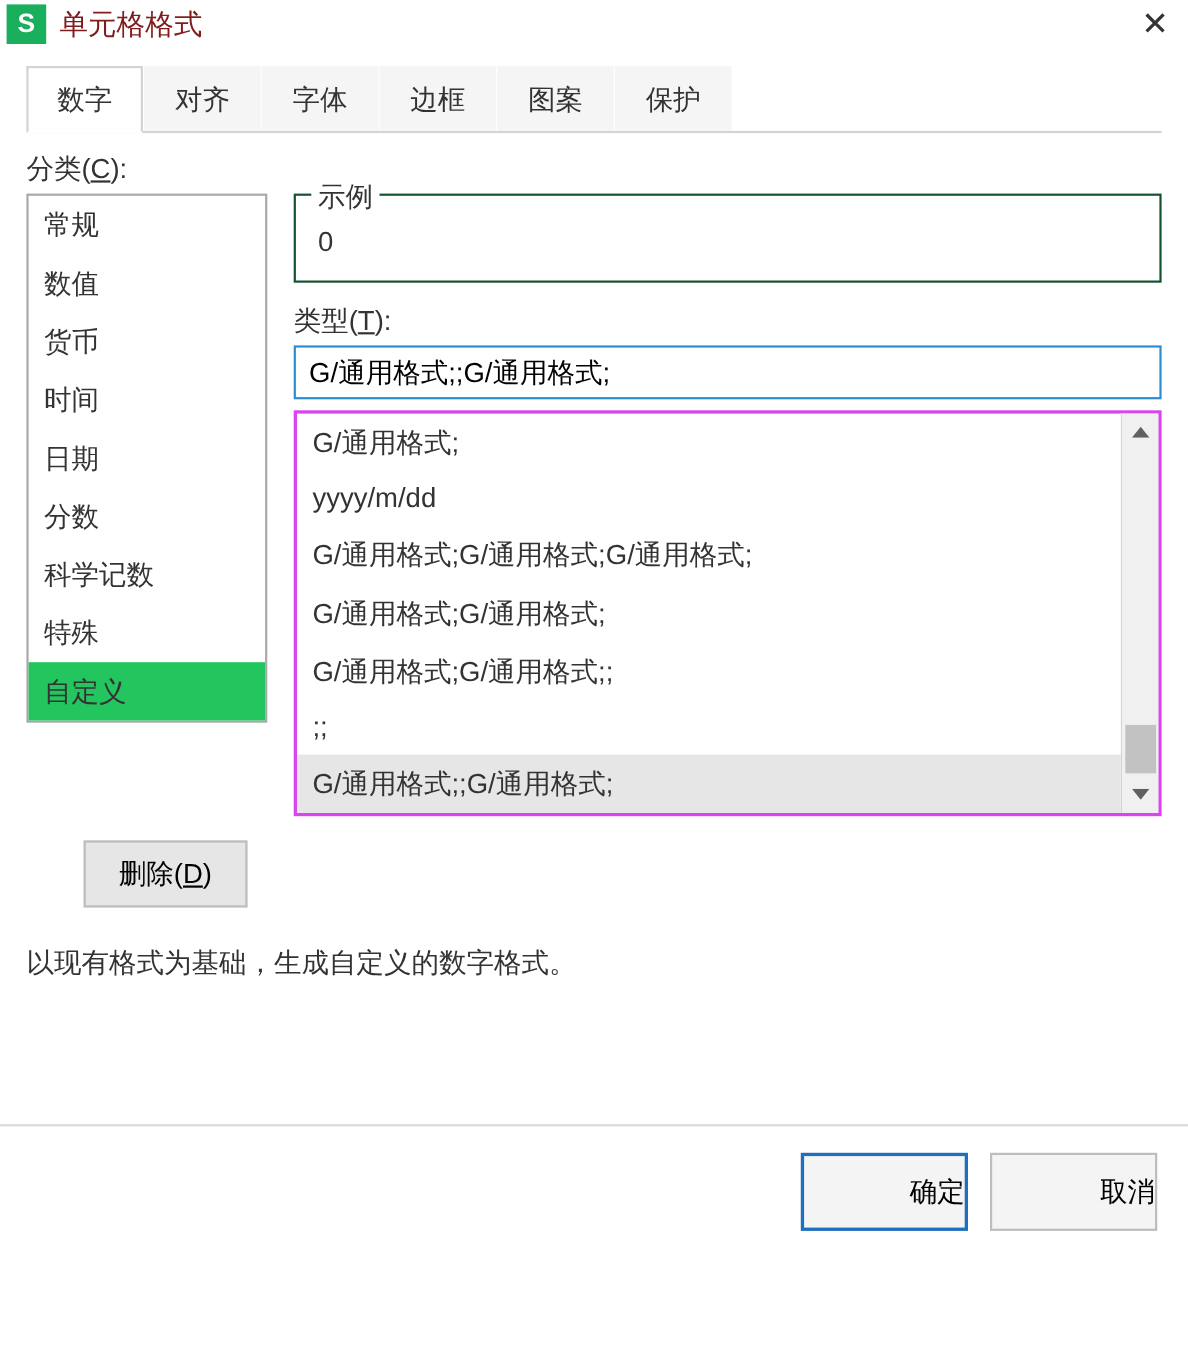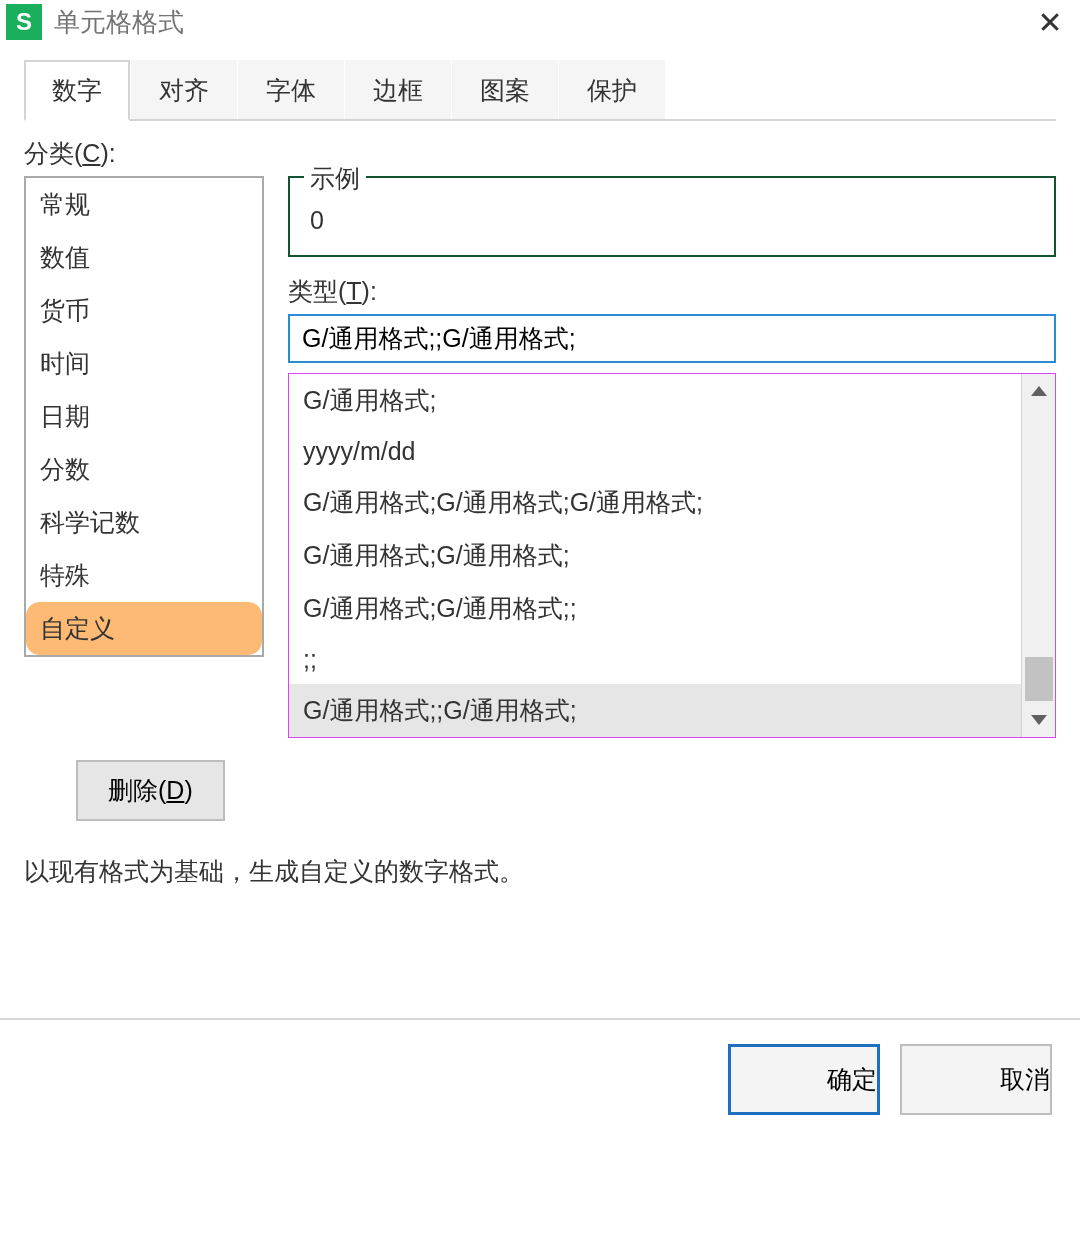--- a/index.html
+++ b/index.html
@@ -26,21 +26,21 @@
     align-items: center;
     justify-content: center;
     font-weight: bold;
     font-size: 24px;
     margin-right: 12px;
     font-family: Arial, sans-serif;
   }
   .title-text {
     flex: 1;
     font-size: 26px;
-    color: #737373;
+    color: #7f1d1d;
   }
   .close-btn {
     font-size: 30px;
     color: #333;
     width: 40px;
     text-align: center;
     cursor: pointer;
     font-family: Arial, sans-serif;
   }
   .content {
@@ -72,32 +72,31 @@
     font-size: 25px;
     margin-bottom: 6px;
   }
   .section-label .underline { text-decoration: underline; }
   .main-row {
     display: flex;
     gap: 24px;
     align-items: flex-start;
   }
   .category-list {
-    width: 240px;
+    width: 219px;
     border: 2px solid #a9a9a9;
     background: #fff;
   }
   .cat-item {
     padding: 10px 14px;
     cursor: pointer;
     font-size: 25px;
   }
   .cat-item.selected {
-    background: #fdba74;
-    border-radius: 14px;
+    background: #22c55e;
   }
   .right-col {
     flex: 1;
     display: flex;
     flex-direction: column;
   }
   .example-box {
     border: 2px solid #14532d;
     position: relative;
     padding: 28px 20px 20px 20px;
@@ -116,21 +115,21 @@
   }
   .type-input {
     width: 100%;
     border: 2px solid #2a8dd4;
     padding: 8px 12px;
     font-size: 25px;
     font-family: inherit;
     margin-bottom: 10px;
   }
   .type-list-wrap {
-    border: 1px solid #d946ef;
+    border: 3px solid #d946ef;
     position: relative;
     display: flex;
     justify-content: flex-end;
   }
   .type-list {
     flex: 1;
     overflow: hidden;
   }
   .type-item {
     padding: 10px 14px;

